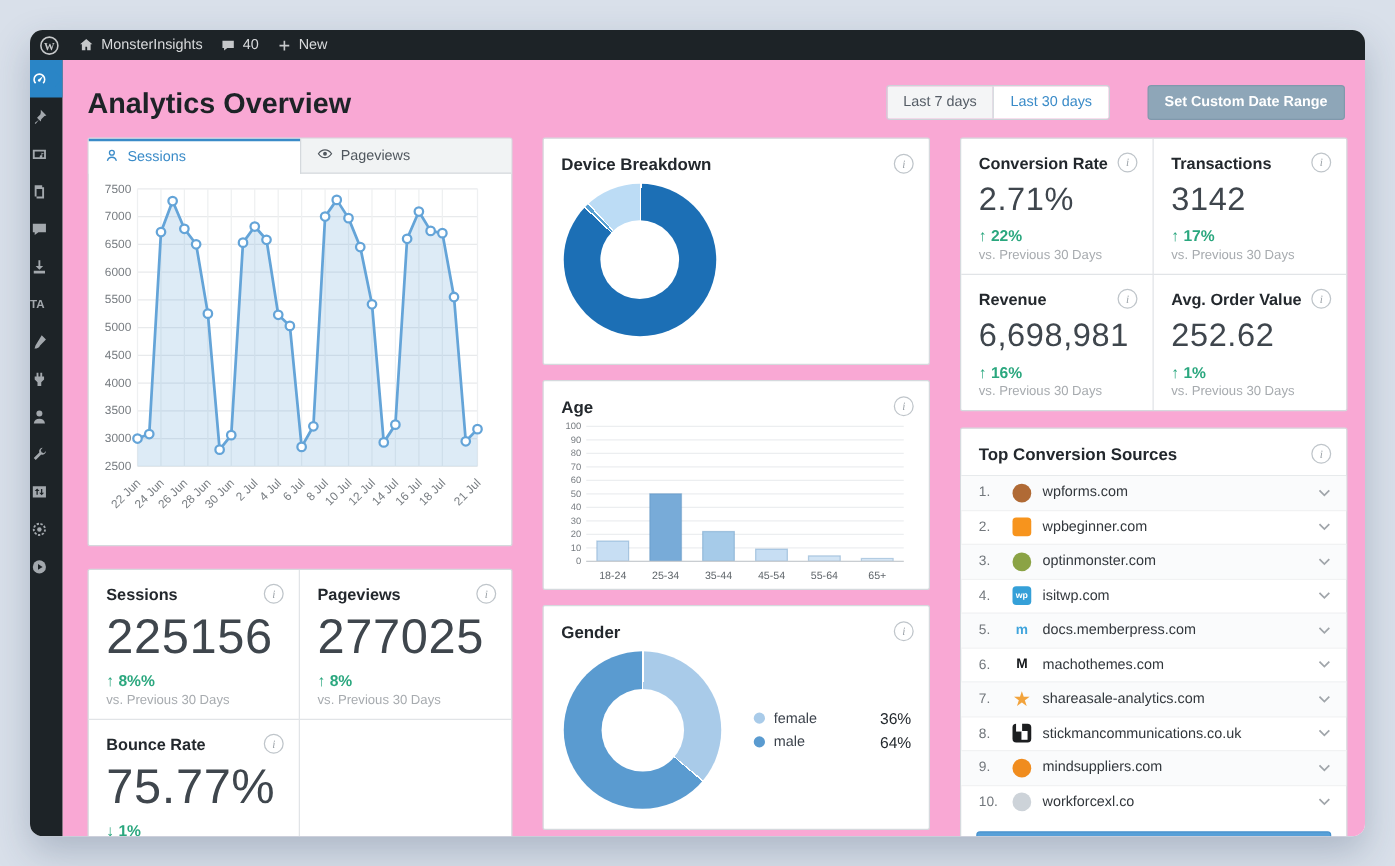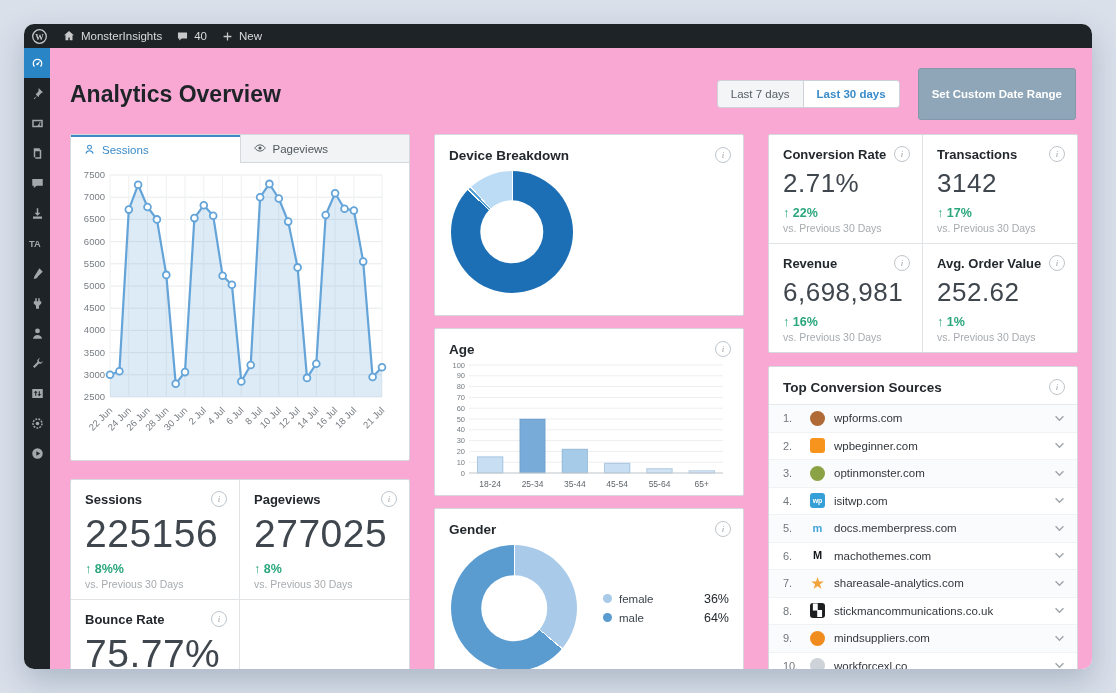--- a/index.html
+++ b/index.html
@@ -7,31 +7,31 @@
   .stage{width:1116px;height:693px;background:#d9e0ea;position:relative;overflow:hidden;}
   .window{position:absolute;left:24px;top:24px;width:1068px;height:645px;background:#fff;border-radius:10px;overflow:hidden;box-shadow:0 12px 30px rgba(40,60,90,.25);}
   
   .adminbar{height:24px;background:#1d2327;display:flex;align-items:center;color:#d9dbdd;font-size:11.5px;}
   .ab-left{display:flex;align-items:center;gap:14px;padding-left:7px;}
   .ab-item{display:flex;align-items:center;gap:5px;color:#d9dbdd;cursor:pointer;}
   .ab-item svg{display:block;}
   
   .winbody{display:flex;height:621px;}
   .sidebar{width:26px;background:#1d2327;position:relative;flex:0 0 26px;z-index:3;}
-  .sb-item{height:30px;display:flex;align-items:center;justify-content:center;color:#a3a8ad;position:relative;cursor:pointer;}
+  .sb-item{height:30px;display:flex;align-items:center;color:#a3a8ad;position:relative;cursor:pointer;}
   .sb-item.active{background:#2a85c6;color:#fff;}
   .sb-item.active::after{content:"";position:absolute;right:-6px;top:50%;margin-top:-6px;border:6px solid transparent;border-left-color:#2a85c6;}
   .content{flex:1;background:#f9a8d4;overflow:hidden;}
   .page-header{display:flex;align-items:center;justify-content:space-between;padding:20px 16px 14px 20px;}
   .page-title{font-size:23px;font-weight:bold;color:#1d2327;margin:0;}
-  .header-actions{display:flex;align-items:center;gap:18px;}
+  .header-actions{display:flex;align-items:center;gap:30px;}
   .range-group{display:flex;border:1px solid #ccd2d8;border-radius:3px;overflow:hidden;}
   .range-group button{border:none;background:#f4f5f6;color:#555d66;font-size:11.5px;padding:7px 13px;cursor:pointer;font-family:inherit;}
-  .range-group button.active{background:#fff;color:#3a8bc8;font-weight:bold;border-left:1px solid #ccd2d8;}
-  .custom-range{background:#8ea6b8;border:1px solid #8099ac;color:#fff;font-weight:bold;font-size:11.5px;padding:19px 13px;border-radius:3px;cursor:pointer;font-family:inherit;}
+  .range-group button.active{background:#fff;color:#3a8bc8;font-weight:normal;border-left:1px solid #ccd2d8;}
+  .custom-range{background:#8ea6b8;border:1px solid #8099ac;color:#fff;font-weight:bold;font-size:11.5px;padding:7px 13px;border-radius:3px;cursor:pointer;font-family:inherit;}
   .grid{display:flex;gap:24px;padding:0 14px 0 20px;}
   .col{display:flex;flex-direction:column;}
   .col1{width:340px;gap:18px;}
   .col2{width:310px;gap:12px;}
   .col3{width:310px;gap:13px;}
   .card{background:#fff;border:1px solid #d5d9dd;border-radius:2px;}
   .card-head{display:flex;align-items:center;justify-content:space-between;padding:12px 12px 4px 14px;}
   .card-head h3{margin:0;font-size:13.5px;font-weight:bold;color:#23282d;}
   .info{width:14px;height:14px;border:1px solid #bfc5ca;border-radius:50%;display:inline-flex;align-items:center;justify-content:center;color:#9aa1a7;flex:0 0 14px;cursor:pointer;}
   .info::before{content:"i";font-size:9px;font-family:"Liberation Serif",serif;font-style:italic;}

